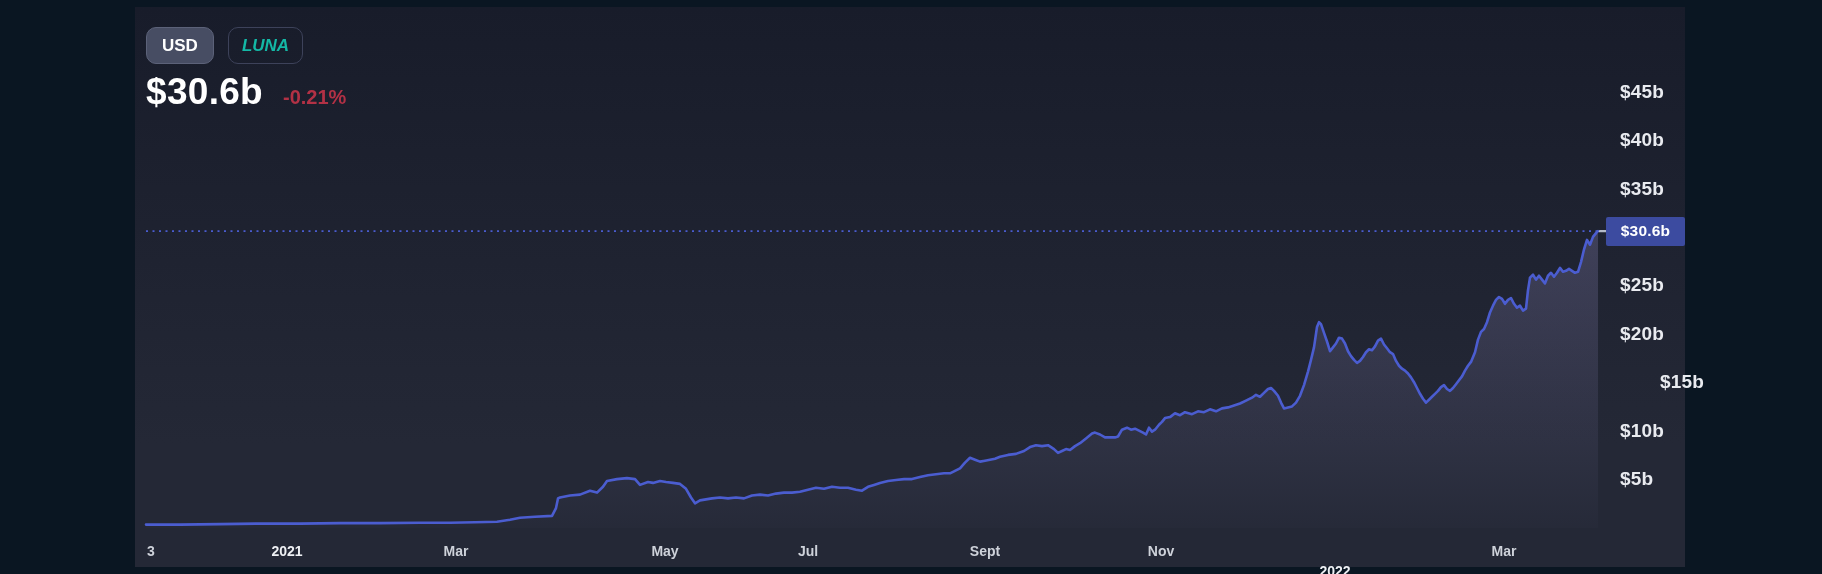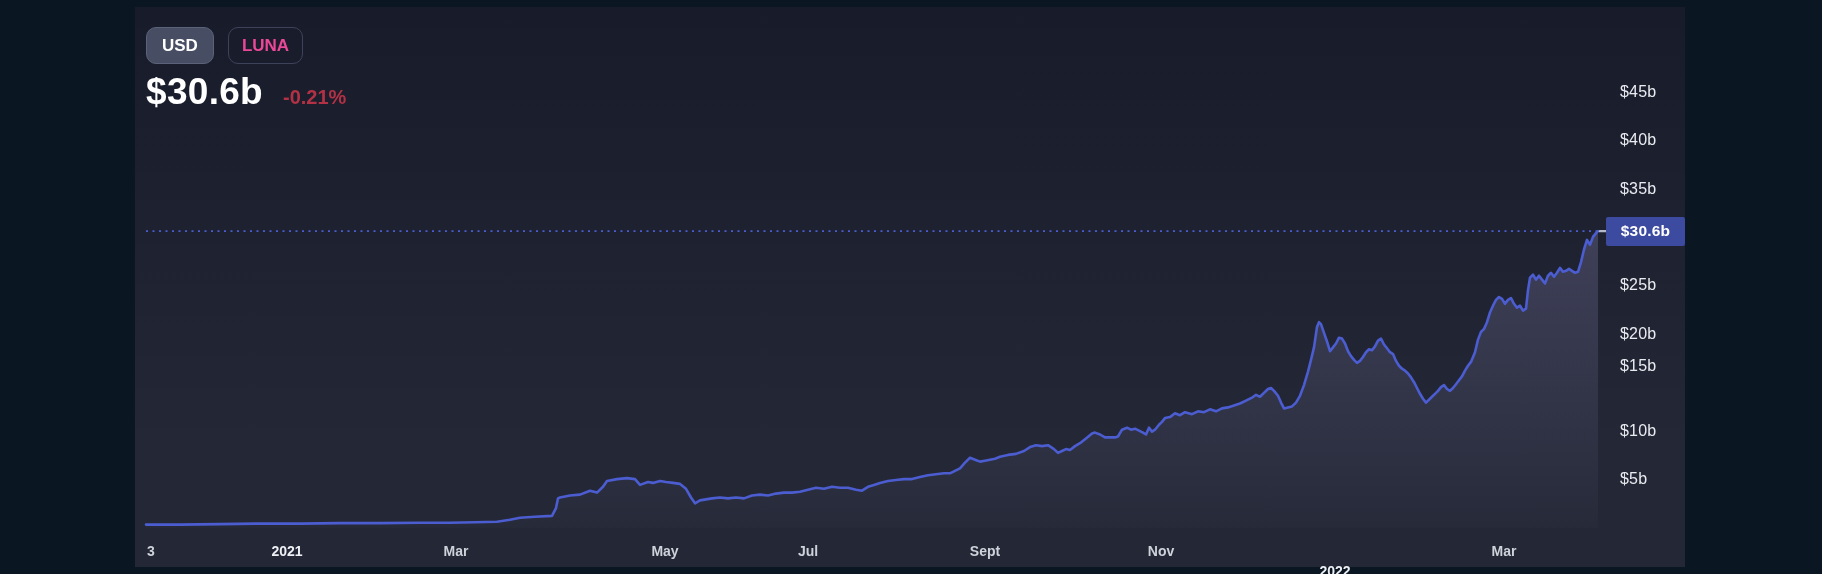--- a/index.html
+++ b/index.html
@@ -19,30 +19,30 @@
     height:37px;display:flex;align-items:center;justify-content:center;
     border-radius:10px;font-size:17px;font-weight:700;color:#ffffff;
     box-sizing:border-box;cursor:pointer;user-select:none;
   }
   .btn-usd{
     padding:0 15px;background:var(--usd-btn-bg,#474d63);
     border:1px solid var(--usd-btn-border,#5c6279);
   }
   .btn-luna{
     padding:0 13px;margin-left:14px;background:transparent;
-    border:1.5px solid var(--luna-btn-border,#3d425a);color:#ec4899;
+    border:1.5px solid var(--luna-btn-border,#3d425a);color:#14b8a6;font-style:italic;
   }
   .chart-title{margin-top:32px;font-size:22px;font-weight:700;color:#eef0f4;letter-spacing:.2px;}
   .value-row{margin-top:7px;display:flex;align-items:baseline;}
   .tvl-value{font-size:37px;font-weight:700;color:#ffffff;letter-spacing:.3px;}
   .tvl-change{margin-left:20px;font-size:20px;font-weight:700;color:var(--change-red,#b23145);}
   #chart{position:absolute;left:0;top:0;z-index:1;}
   .y-label{
     position:absolute;left:1620px;transform:translateY(-50%);
-    font-size:16px;font-weight:400;color:var(--axis-text,#e9ebf0);z-index:3;letter-spacing:.2px;
+    font-size:19px;font-weight:700;color:var(--axis-text,#e9ebf0);z-index:3;letter-spacing:.2px;
   }
   .x-label{
     position:absolute;top:551px;transform:translate(-50%,-50%);
     font-size:14px;font-weight:700;color:var(--x-axis-text,#ced2da);z-index:3;
   }
   .x-label.year{color:#eef0f4;}
   .current-badge{
     position:absolute;left:1606px;width:79px;height:29px;z-index:4;
     background:var(--badge-bg,#3c4ba0);border-radius:2px;
     display:flex;align-items:center;justify-content:center;
@@ -74,21 +74,21 @@
   </div>
   <div class="value-row">
     <span class="tvl-value">$30.6b</span>
     <span class="tvl-change">-0.21%</span>
   </div>
 </div>
 
 <div id="y-labels">
     <div class="y-label" style="top: 479.075px;">$5b</div>
     <div class="y-label" style="top: 430.65px;">$10b</div>
-    <div class="y-label" style="top: 366px;">$15b</div>
+    <div class="y-label" style="top: 382px; margin-left: 40px;">$15b</div>
     <div class="y-label" style="top: 333.8px;">$20b</div>
     <div class="y-label" style="top: 285.375px;">$25b</div>
     <div class="y-label" style="top: 188.525px;">$35b</div>
     <div class="y-label" style="top: 140.1px;">$40b</div>
     <div class="y-label" style="top: 91.675px;">$45b</div>
   </div>
 <div id="x-labels">
     <div class="x-label" style="left: 151px;">3</div>
     <div class="x-label year" style="left: 287px;">2021</div>
     <div class="x-label" style="left: 456px;">Mar</div>

